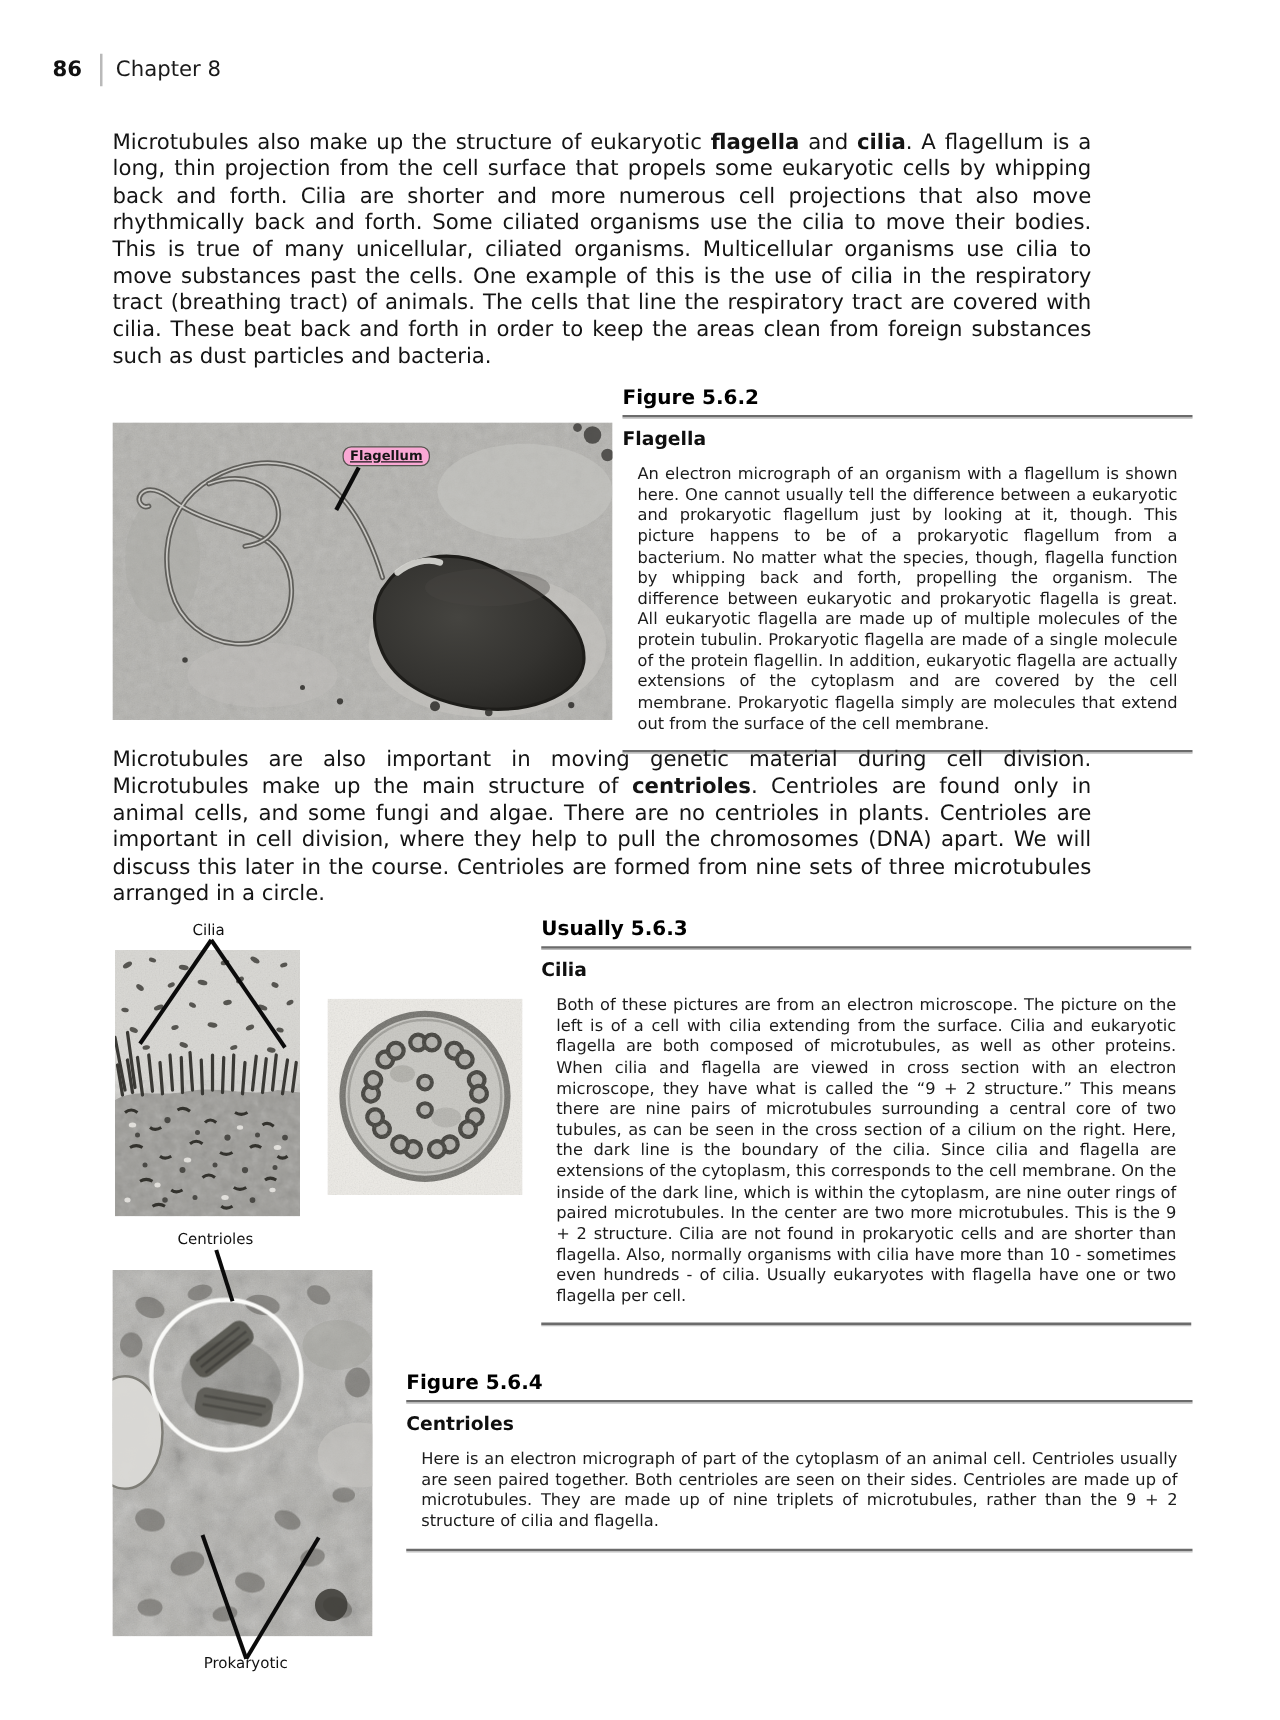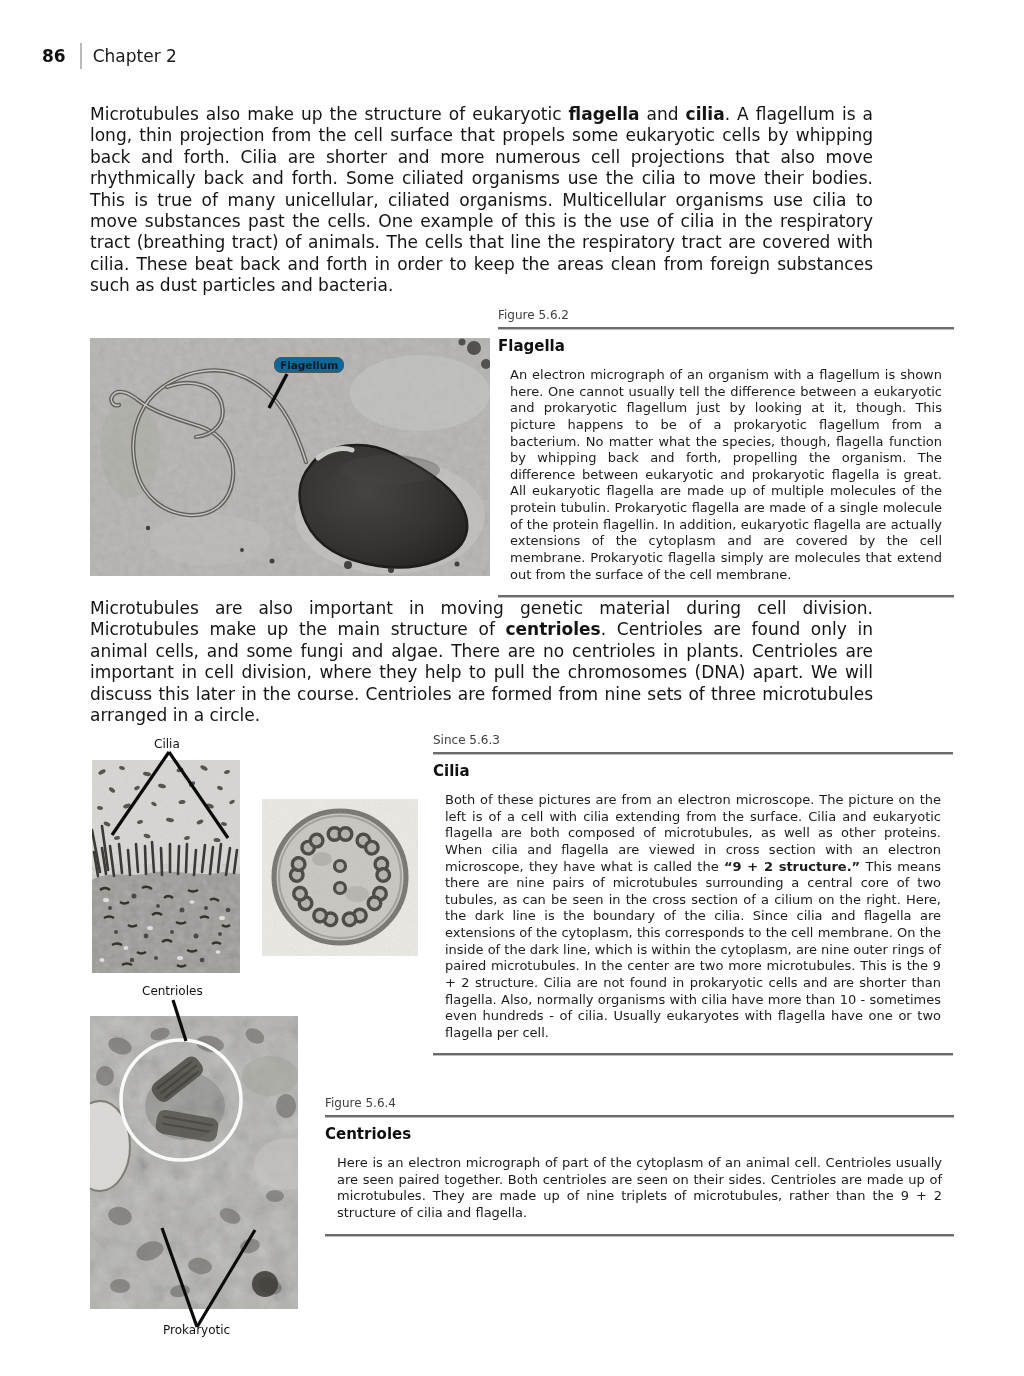--- a/index.html
+++ b/index.html
@@ -8,33 +8,33 @@
   
   .hdr{position:absolute;left:42px;top:42px;height:28px;display:flex;align-items:center;}
   .pg-num{font-size:17px;font-weight:bold;color:#111;}
   .hdr-div{display:inline-block;width:2px;height:26px;background:#b9b9b9;margin:0 11px 0 14px;}
   .chap{font-size:17px;color:#1a1a1a;}
   
   .body-text{position:absolute;margin:0;font-size:17px;line-height:1.26;text-align:justify;color:#141414;}
   .body-text b{font-weight:bold;}
   
   .figblock{position:absolute;}
-  .figtitle{font-size:12px;font-weight:normal;color:#404040;margin:0 0 5px 0;}
+  .figtitle{font-size:16px;font-weight:bold;color:#000000;margin:0 0 5px 0;}
   .figheading{font-size:15px;font-weight:bold;color:#0f0f0f;margin:7px 0 2px 0;}
   .figtext{margin:12px;font-size:13px;line-height:1.28;text-align:justify;color:#1c1c1c;}
-  .figtext b{font-weight:bold;}
+  .figtext b{font-weight:normal;}
   .rule{height:0;border-top:2px solid #6b6b6b;border-bottom:1px solid #bdbdbd;}
   .rule.end{margin-top:7px;}
   
   .fig-img{position:absolute;}
   .fig-img svg{display:block;}
   .overlay{position:absolute;left:0;top:0;pointer-events:none;z-index:3;}
   .ptr-label{position:absolute;font-size:12px;color:#111;z-index:4;white-space:nowrap;}
-  .callout{position:absolute;font-size:10.5px;font-weight:bold;color:#161616;background:#0369a1;
-           border:1px solid #55544f;border-radius:7px;padding:0 5px;line-height:14px;z-index:4;}
+  .callout{position:absolute;font-size:10.5px;font-weight:bold;color:#161616;background:#f9a8d4;
+           border:1px solid #55544f;border-radius:7px;padding:0 5px;line-height:14px;z-index:4;text-decoration:underline;}
 </style>
 </head>
 <body>
 
 <div class="page">
 
   <svg width="0" height="0" style="position:absolute" aria-hidden="true">
     <defs>
       <filter id="nzFine" x="0%" y="0%" width="100%" height="100%">
         <feTurbulence type="fractalNoise" baseFrequency="0.9" numOctaves="2" seed="11"></feTurbulence>
@@ -52,21 +52,21 @@
         <stop offset="0%" stop-color="#454440"></stop>
           <stop offset="60%" stop-color="#343330"></stop>
           <stop offset="100%" stop-color="#23221f"></stop>
       </radialGradient>
     </defs>
   </svg>
 
   <div class="hdr">
     <span class="pg-num">86</span>
     <span class="hdr-div"></span>
-    <span class="chap">Chapter 2</span>
+    <span class="chap">Chapter 8</span>
   </div>
 
   <p class="body-text" style="left:90px;top:104px;width:783px;"><span>Microtubules also make up the structure of eukaryotic </span><b>flagella</b><span> and </span><b>cilia</b><span>. A flagellum is a long, thin projection from the cell surface that propels some eukaryotic cells by whipping back and forth. Cilia are shorter and more numerous cell projections that also move rhythmically back and forth. Some ciliated organisms use the cilia to move their bodies. This is true of many unicellular, ciliated organisms. Multicellular organisms use cilia to move substances past the cells. One example of this is the use of cilia in the respiratory tract (breathing tract) of animals. The cells that line the respiratory tract are covered with cilia. These beat back and forth in order to keep the areas clean from foreign substances such as dust particles and bacteria.</span></p>
 
   <div class="figblock" style="left:498px;top:308px;width:456px;">
     <div class="figtitle">Figure 5.6.2</div>
     <div class="rule"></div>
     <div class="figheading">Flagella</div>
     <p class="figtext"><span>An electron micrograph of an organism with a flagellum is shown here. One cannot usually tell the difference between a eukaryotic and prokaryotic flagellum just by looking at it, though. This picture happens to be of a prokaryotic flagellum from a bacterium. No matter what the species, though, flagella function by whipping back and forth, propelling the organism. The difference between eukaryotic and prokaryotic flagella is great. All eukaryotic flagella are made up of multiple molecules of the protein tubulin. Prokaryotic flagella are made of a single molecule of the protein flagellin. In addition, eukaryotic flagella are actually extensions of the cytoplasm and are covered by the cell membrane. Prokaryotic flagella simply are molecules that extend out from the surface of the cell membrane.</span></p>
     <div class="rule end"></div>
@@ -104,21 +104,21 @@
           <circle cx="372" cy="4" r="3.5"></circle>
       </g>
       <line x1="197" y1="36" x2="179" y2="70" stroke="#0b0b0b" stroke-width="3.4"></line>
     </svg>
     <div class="callout" style="left:184px;top:19px;">Flagellum</div>
   </div>
 
   <p class="body-text" style="left:90px;top:598px;width:783px;"><span>Microtubules are also important in moving genetic material during cell division. Microtubules make up the main structure of </span><b>centrioles</b><span>. Centrioles are found only in animal cells, and some fungi and algae. There are no centrioles in plants. Centrioles are important in cell division, where they help to pull the chromosomes (DNA) apart. We will discuss this later in the course. Centrioles are formed from nine sets of three microtubules arranged in a circle.</span></p>
 
   <div class="figblock" style="left:433px;top:733px;width:520px;">
-    <div class="figtitle">Since 5.6.3</div>
+    <div class="figtitle">Usually 5.6.3</div>
     <div class="rule"></div>
     <div class="figheading">Cilia</div>
     <p class="figtext"><span>Both of these pictures are from an electron microscope. The picture on the left is of a cell with cilia extending from the surface. Cilia and eukaryotic flagella are both composed of microtubules, as well as other proteins. When cilia and flagella are viewed in cross section with an electron microscope, they have what is called the </span><b>“9 + 2 structure.”</b><span> This means there are nine pairs of microtubules surrounding a central core of two tubules, as can be seen in the cross section of a cilium on the right. Here, the dark line is the boundary of the cilia. Since cilia and flagella are extensions of the cytoplasm, this corresponds to the cell membrane. On the inside of the dark line, which is within the cytoplasm, are nine outer rings of paired microtubules. In the center are two more microtubules. This is the 9 + 2 structure. Cilia are not found in prokaryotic cells and are shorter than flagella. Also, normally organisms with cilia have more than 10 - sometimes even hundreds - of cilia. Usually eukaryotes with flagella have one or two flagella per cell.</span></p>
     <div class="rule end"></div>
   </div>
 
   <div class="fig-img" style="left:85px;top:736px;width:340px;height:240px;">
     <div class="ptr-label" style="left:69px;top:1px;">Cilia</div>
 
     <div class="fig-img" style="left:7px;top:24px;">

